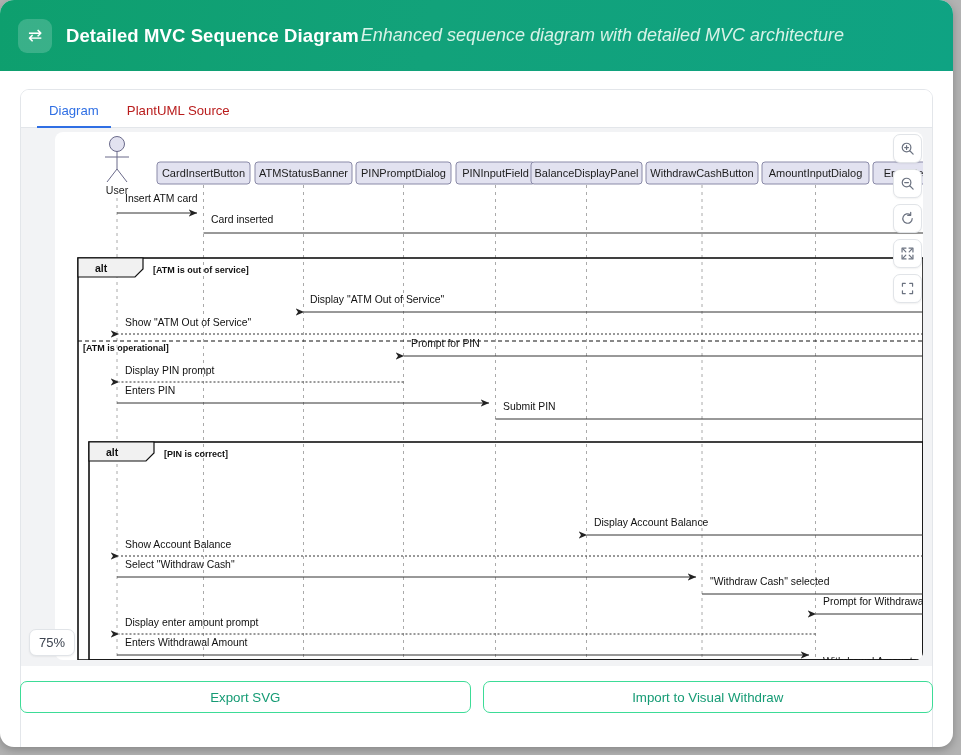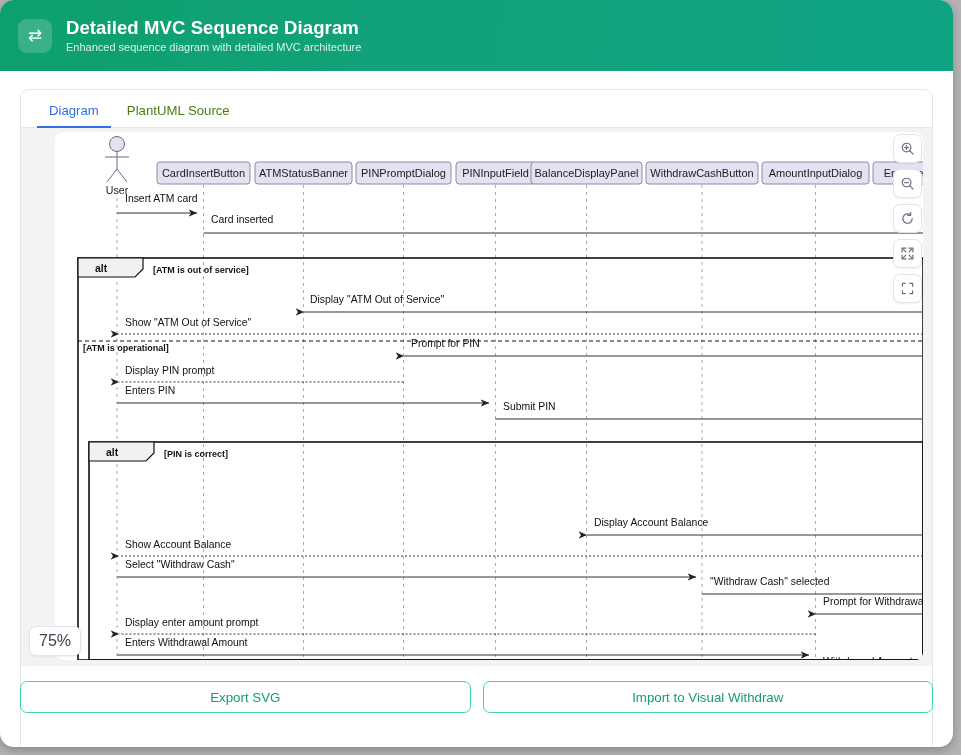--- a/index.html
+++ b/index.html
@@ -32,32 +32,33 @@
   .header-icon {
     width: 34px; height: 34px;
     border-radius: 9px;
     background: rgba(255,255,255,0.18);
     display: flex; align-items: center; justify-content: center;
     color: #ffffff;
     font-size: 17px;
     line-height: 1;
     flex: 0 0 auto;
   }
-  .header-text { display: flex; flex-direction: column; gap: 2px; }
+  .header-text { display: flex; flex-direction: row; gap: 2px; }
   .header-title {
     color: #ffffff;
     font-size: 18.5px;
     font-weight: bold;
     letter-spacing: 0.1px;
     line-height: 1.15;
   }
   .header-sub {
     color: #d8f3e8;
-    font-size: 11px;
+    font-size: 18px;
     line-height: 1.2;
+    font-style: italic;
   }
 
   
   .panel {
     position: absolute;
     left: 20px; top: 89px;
     width: 913px; height: 724px;
     background: #ffffff;
     border: 1px solid #e3e6ea;
     border-radius: 9px;
@@ -67,21 +68,21 @@
     height: 38px;
     border-bottom: 1px solid #e3e6ea;
     display: flex;
     align-items: flex-end;
     padding-left: 16px;
     gap: 4px;
     background: #ffffff;
   }
   .tab {
     font-size: 13.2px;
-    color: #4d7c0f;
+    color: #b91c1c;
     padding: 6px 12px 8px 12px;
     cursor: pointer;
     border-bottom: 2px solid transparent;
     margin-bottom: -1px;
     white-space: nowrap;
   }
   .tab.active {
     color: #2f6fe4;
     border-bottom-color: #2f6fe4;
     font-weight: normal;
@@ -125,21 +126,21 @@
   .ctrl-btn svg { display: block; }
 
   
   .zoom-badge {
     position: absolute;
     left: 8px; bottom: 10px;
     background: #ffffff;
     border: 1px solid #e1e4e8;
     border-radius: 7px;
     padding: 5px 9px;
-    font-size: 16px;
+    font-size: 13px;
     color: #3d4450;
     z-index: 20;
     box-shadow: 0 1px 2px rgba(0,0,0,0.06);
   }
 
   
   .footer {
     position: absolute;
     left: 20px; top: 681px;
     width: 913px;

